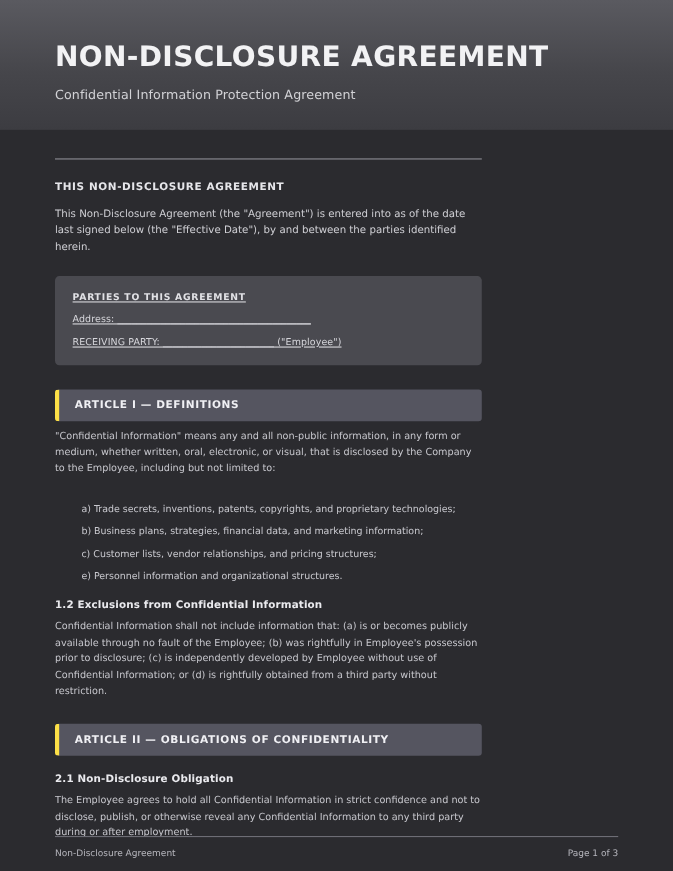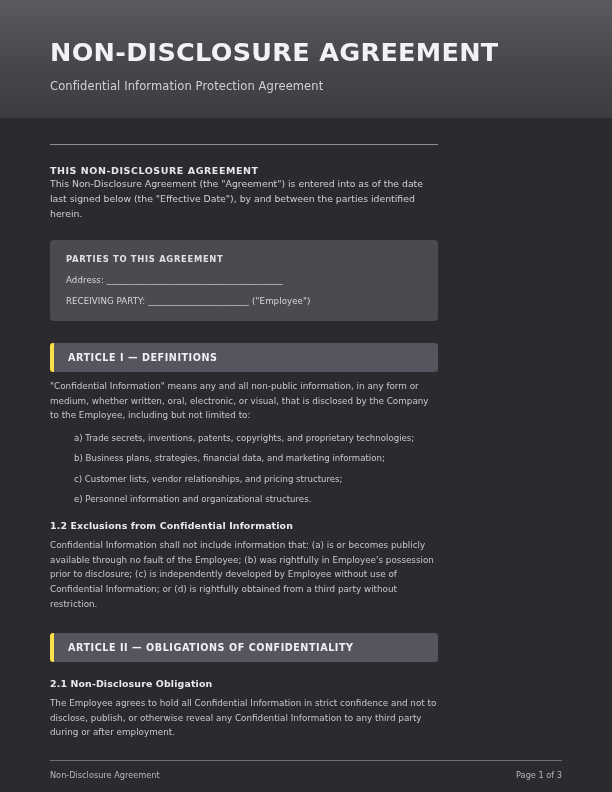--- a/index.html
+++ b/index.html
@@ -67,31 +67,33 @@
     width: 100%;
   }
   .section-caps {
     margin-top: 20px;
     font-size: 9.5px;
     font-weight: bold;
     letter-spacing: 0.55px;
     color: #e6e6ea;
   }
   .body-para {
+    margin-top: 11px;
     font-size: 9.3px;
     line-height: 1.62;
     color: #cfcfd4;
   }
   
   .parties-box {
     margin-top: 19px;
     background: #4a4a50;
     border-radius: 4px;
     padding: 14px 16px 15px 16px;
     box-sizing: border-box;
+    text-decoration: underline;
   }
   .parties-title {
     font-size: 8.4px;
     font-weight: bold;
     letter-spacing: 0.7px;
     color: #e2e2e6;
   }
   .party-line {
     margin-top: 11px;
     font-size: 8.6px;
@@ -118,21 +120,21 @@
     color: #eaeaee;
     letter-spacing: 0.15px;
   }
   .clause-body {
     margin-top: 7px;
     font-size: 8.8px;
     line-height: 1.66;
     color: #c6c6cc;
   }
   .list {
-    margin-top: 10px;
+    margin-top: 24px;
     padding-left: 24px;
   }
   .list-item {
     font-size: 8.6px;
     line-height: 1.2;
     color: #c9c9cf;
     margin-bottom: 10px;
   }
   
   .footer {

